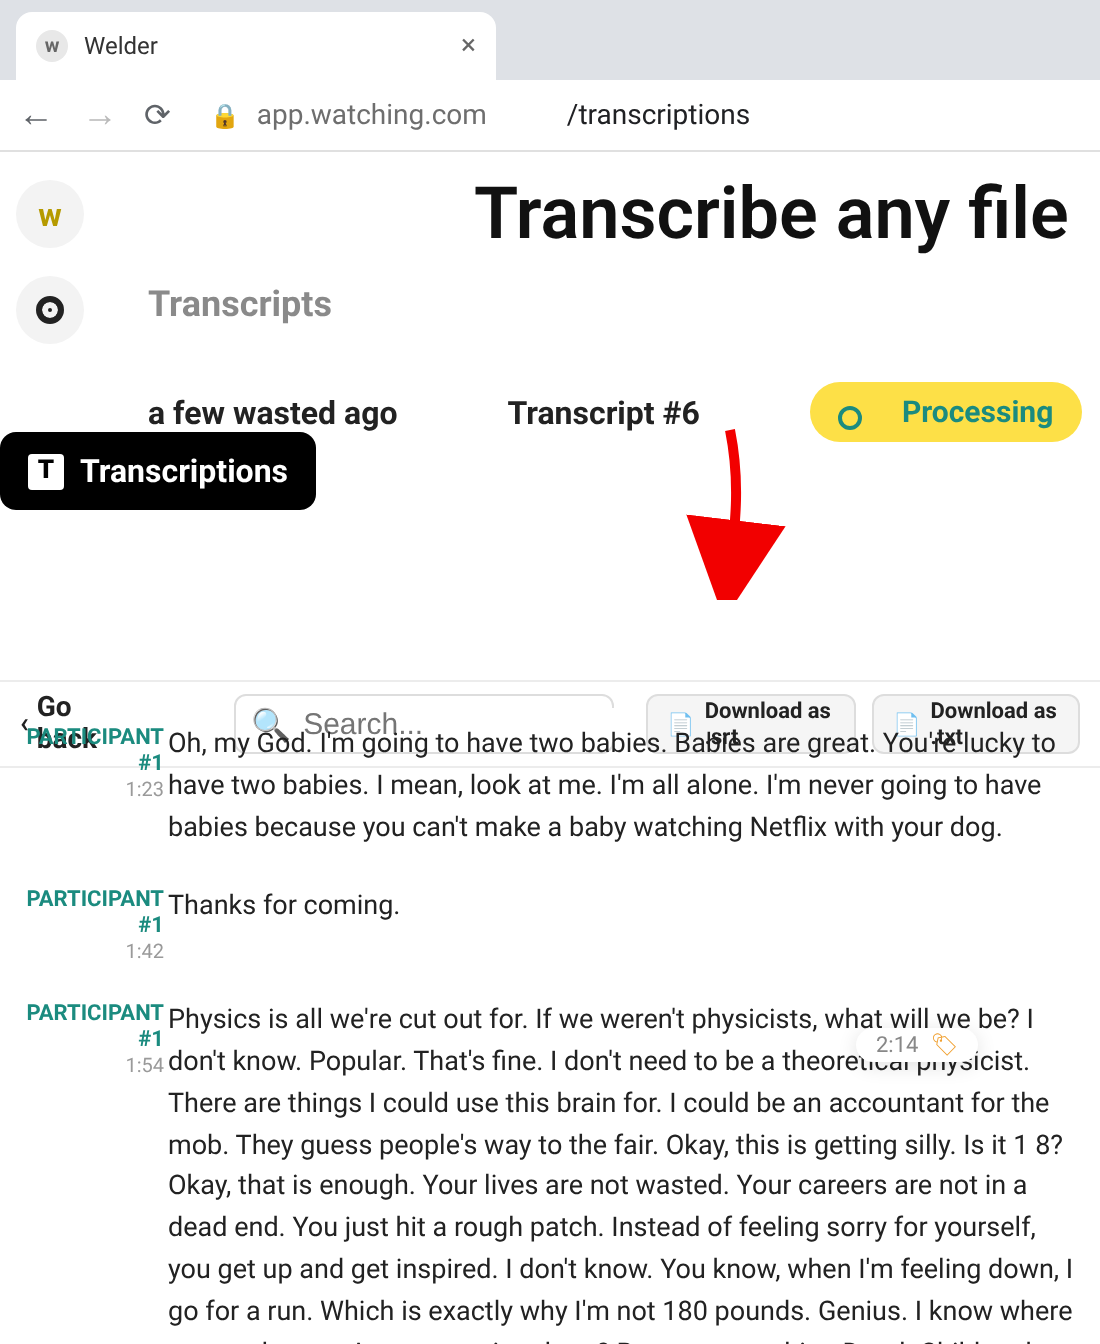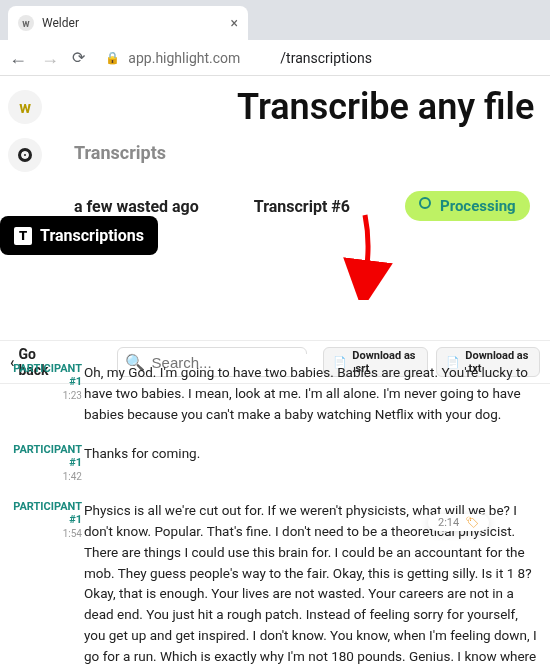--- a/index.html
+++ b/index.html
@@ -27,21 +27,21 @@
     .side-rec { background: #f3f3f3; }
     .side-rec-inner { width: 14px; height: 14px; background: #222; border-radius: 50%; border: 3px solid #222; box-shadow: inset 0 0 0 3px #f3f3f3; }
     
     .content { margin-left: 62px; padding-top: 10px; }
     .big-title { font-size: 36px; font-weight: 600; color: #111; margin-left: 175px; white-space: nowrap; }
     .section-title { font-size: 18px; font-weight: 700; color: #8a8a8a; margin: 14px 0 0 12px; }
     
     .row { display: flex; align-items: center; gap: 55px; margin: 28px 0 0 12px; font-size: 16px; }
     .row-time { font-weight: 700; }
     .row-name { font-weight: 700; }
-    .processing { background: #bef264; color: #1b8b7f; font-weight: 700; padding: 6px 14px; border-radius: 18px; display: flex; align-items: flex-start; gap: 9px; font-size: 15px; }
+    .processing { background: #fde047; color: #1b8b7f; font-weight: 700; padding: 6px 14px; border-radius: 18px; display: flex; align-items: flex-end; gap: 20px; font-size: 15px; }
     .proc-dot { width: 12px; height: 12px; border: 2px solid #1b8b7f; border-radius: 50%; }
     
     .trans-btn { background: #000; color: #fff; border-radius: 8px; padding: 10px 14px; font-weight: 700; display: inline-flex; align-items: center; gap: 8px; margin: 18px 0 0 0; position: absolute; left: 0; top: 198px; }
     .t-icon { background: #fff; color: #000; width: 18px; height: 18px; border-radius: 2px; font-size: 13px; font-weight: 900; display: flex; align-items: center; justify-content: center; }
     
     
     .arrow-svg { position: absolute; left: 340px; top: 210px; pointer-events: none; }
     
     
     .transcript-bar { border-top: 1px solid #ececec; border-bottom: 1px solid #ececec; height: 44px; display: flex; align-items: center; padding: 0 10px; gap: 8px; margin-top: 56px; position: absolute; top: 284px; left: 0; right: 0; background:#fff; }
@@ -73,21 +73,21 @@
   </div>
 </div>
 
 <div class="toolbar">
   <span class="nav-arrow">←</span>
   <span class="nav-arrow disabled">→</span>
   <span class="reload">⟳</span>
   <div class="url-bar">
     <span class="lock">🔒</span>
     <span>
-      <span class="url-gray">app.highlight.com</span><span class="url-path">/transcriptions</span>
+      <span class="url-gray">app.watching.com</span><span class="url-path">/transcriptions</span>
     </span>
   </div>
 </div>
 
 <div class="sidebar">
   <div class="side-item side-w">w</div>
   <div class="side-item side-rec">
     <div class="side-rec-inner"></div>
   </div>
 </div>

